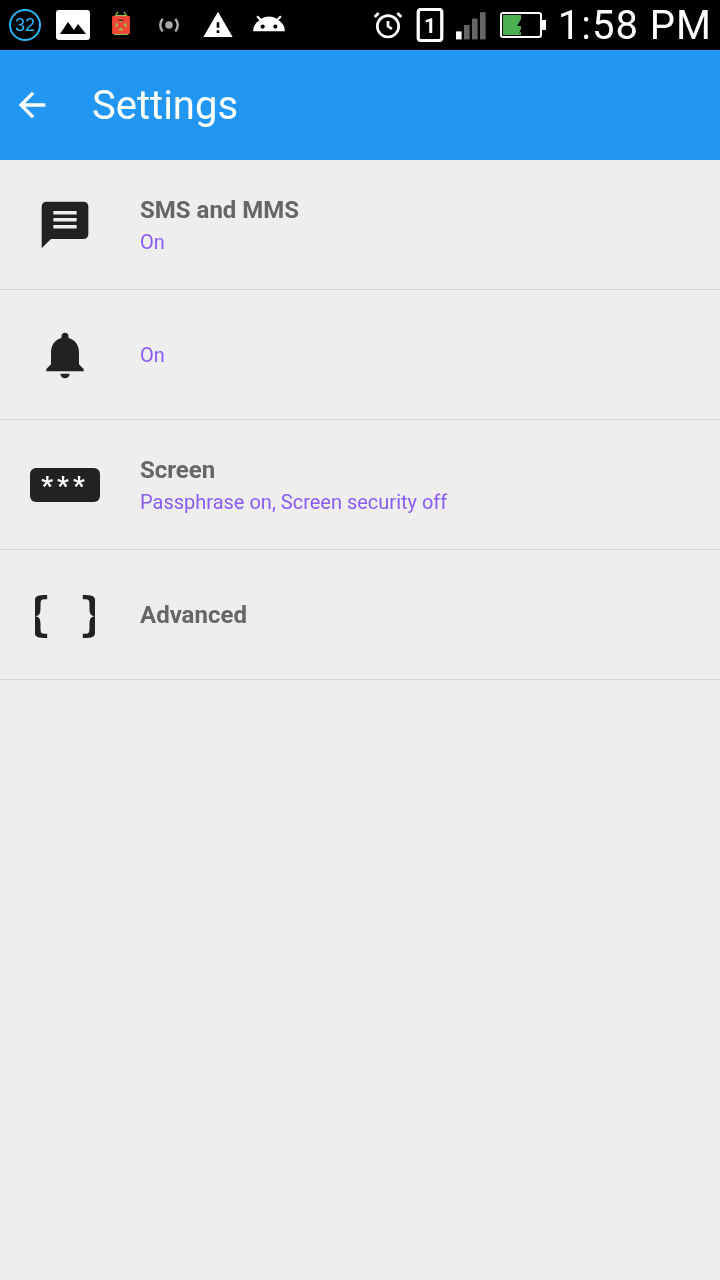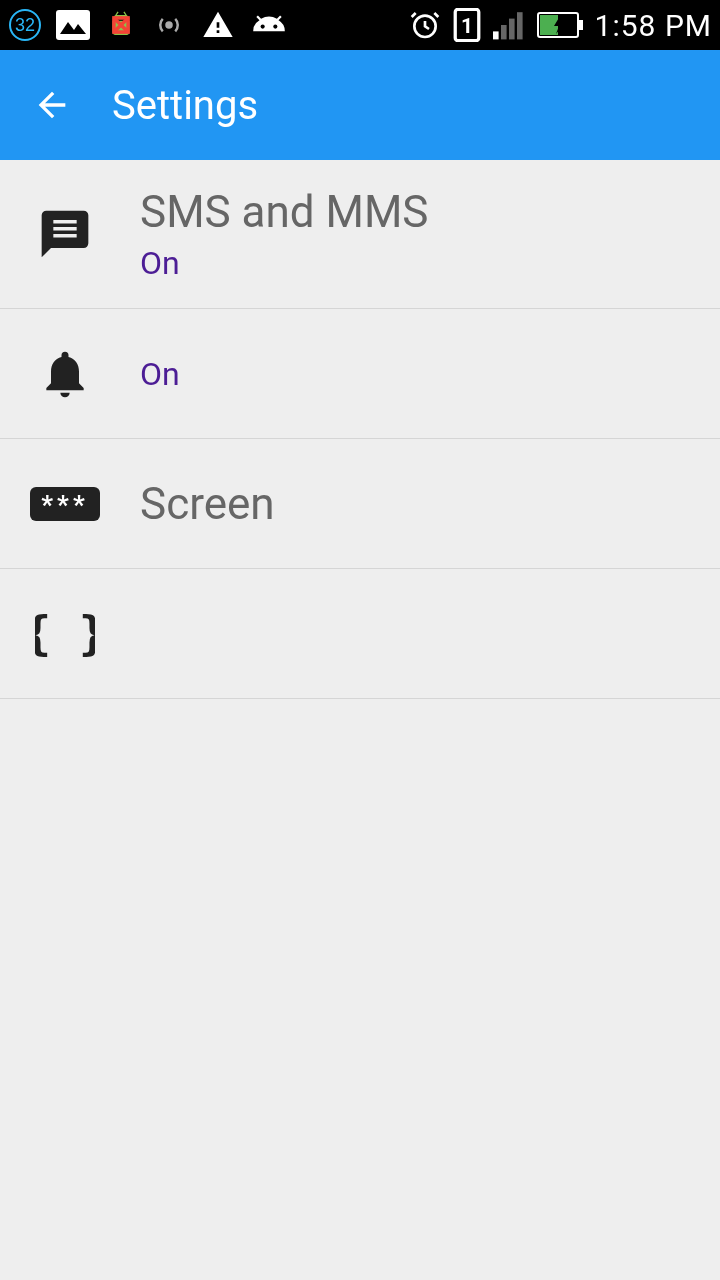--- a/index.html
+++ b/index.html
@@ -10,28 +10,28 @@
     background: #000;
     color: #fff;
     display: flex;
     align-items: center;
     padding: 0 8px;
     font-size: 28px;
   }
   .status-left { display: flex; align-items: center; gap: 14px; }
   .status-right { margin-left: auto; display: flex; align-items: center; gap: 12px; }
   .status-icon { display: inline-flex; align-items: center; justify-content: center; }
-  .clock-text { font-size: 30px; letter-spacing: 1px; }
+  .clock-text { font-size: 40px; letter-spacing: 1px; }
   
   .app-bar {
     height: 110px;
     background: #2196f3;
     display: flex;
     align-items: center;
-    padding: 0 32px;
+    padding: 0 12px;
     gap: 40px;
   }
   .app-bar .back { color: #fff; }
   .app-bar .title { color: #fff; font-size: 40px; font-weight: 400; }
   
   .content { background: #eeeeee; }
   
   .list-item {
     display: flex;
     align-items: center;
@@ -41,22 +41,22 @@
   }
   .list-item.no-sub { min-height: 130px; }
   .item-icon {
     width: 90px;
     display: flex;
     align-items: center;
     justify-content: center;
     color: #222;
   }
   .item-text { margin-left: 30px; display: flex; flex-direction: column; gap: 6px; }
-  .item-title { font-size: 44px; color: #666; font-weight: 400; }
-  .item-sub { font-size: 32px; color: #4c1d95; }
+  .item-title { font-size: 24px; color: #666; font-weight: 700; }
+  .item-sub { font-size: 20px; color: #8b5cf6; }
   
   svg { display: block; }
 </style>
 </head>
 <body>
 
 <div class="status-bar">
   <div class="status-left">
     <span class="status-icon">
       <svg width="34" height="34" viewBox="0 0 34 34">
@@ -166,26 +166,30 @@
 
   <div class="list-item">
     <div class="item-icon">
       <svg width="70" height="34" viewBox="0 0 70 34">
         <rect x="0" y="0" width="70" height="34" rx="6" fill="#222"></rect>
         <text x="35" y="27" text-anchor="middle" font-size="26" fill="#fff" font-weight="bold" letter-spacing="4">***</text>
       </svg>
     </div>
     <div class="item-text">
       <div class="item-title">Screen</div>
+      <div class="item-sub">Passphrase on, Screen security off</div>
     </div>
   </div>
 
 
 
   <div class="list-item no-sub">
     <div class="item-icon">
       <svg width="60" height="50" viewBox="0 0 60 50">
         <text x="30" y="40" text-anchor="middle" font-size="46" fill="#222" font-weight="bold" font-family="monospace">{ }</text>
       </svg>
     </div>
+    <div class="item-text">
+      <div class="item-title">Advanced</div>
+    </div>
   </div>
 
 </div>
 
 </body></html>

